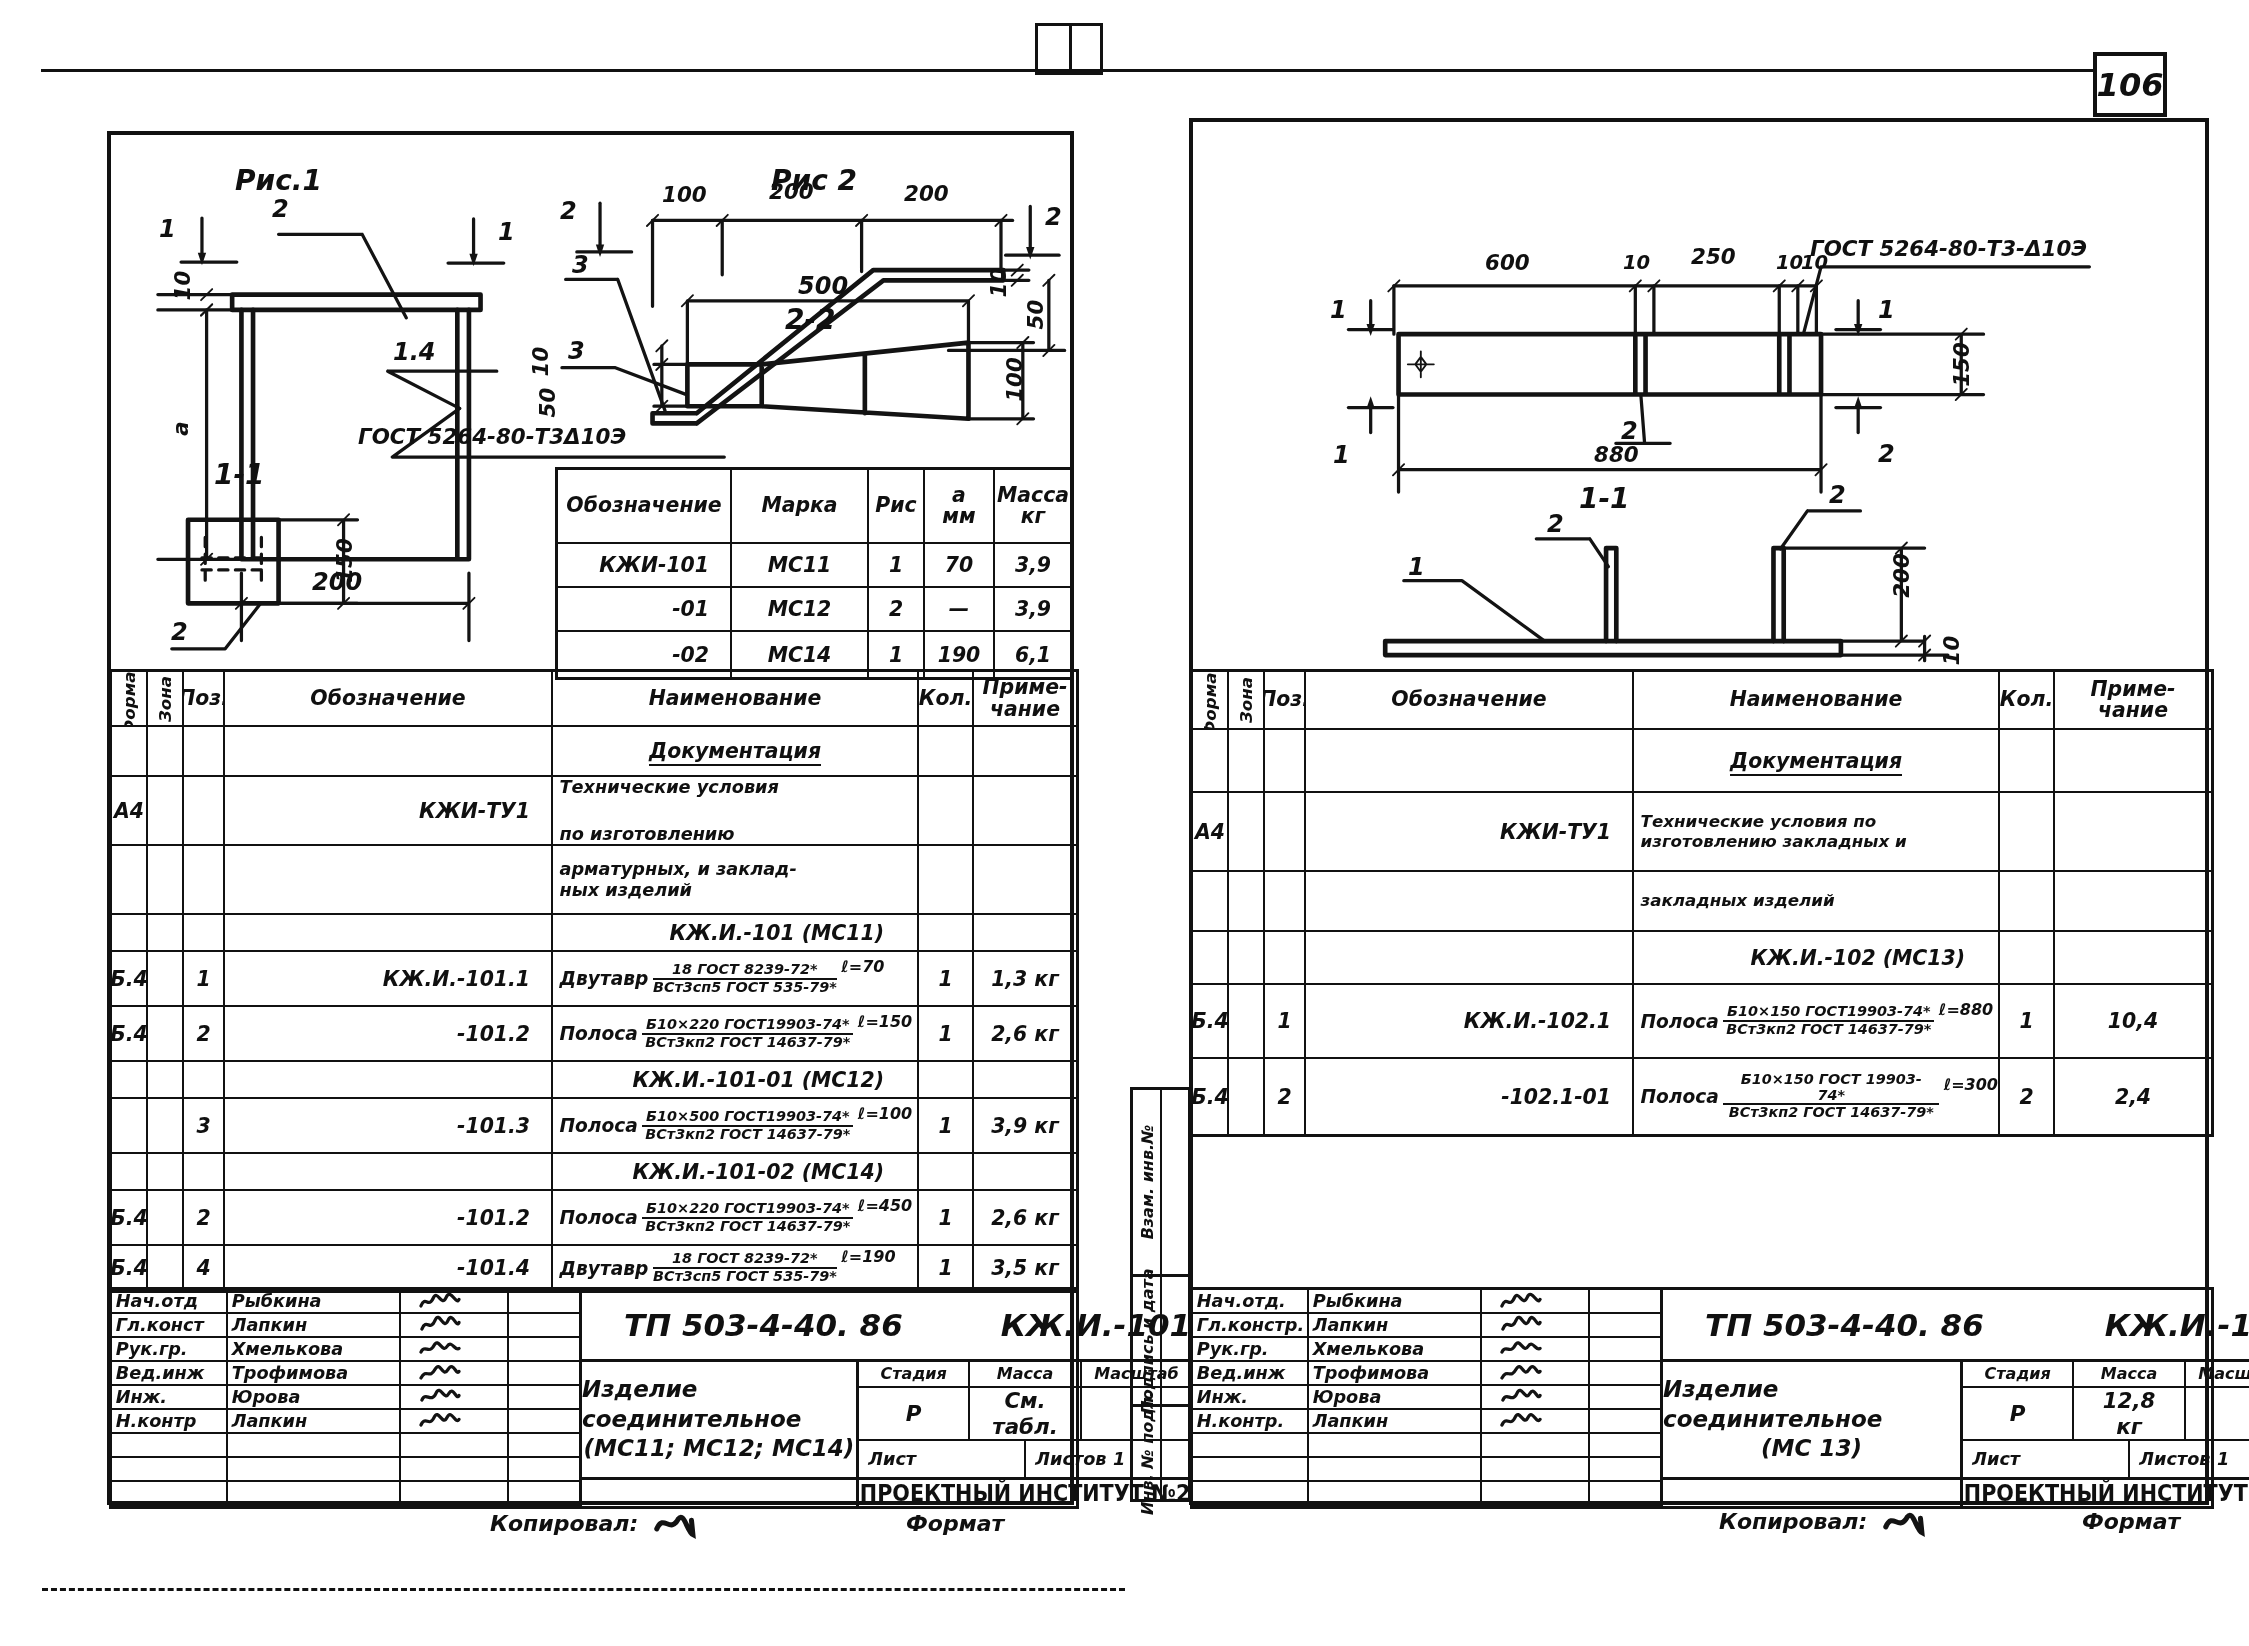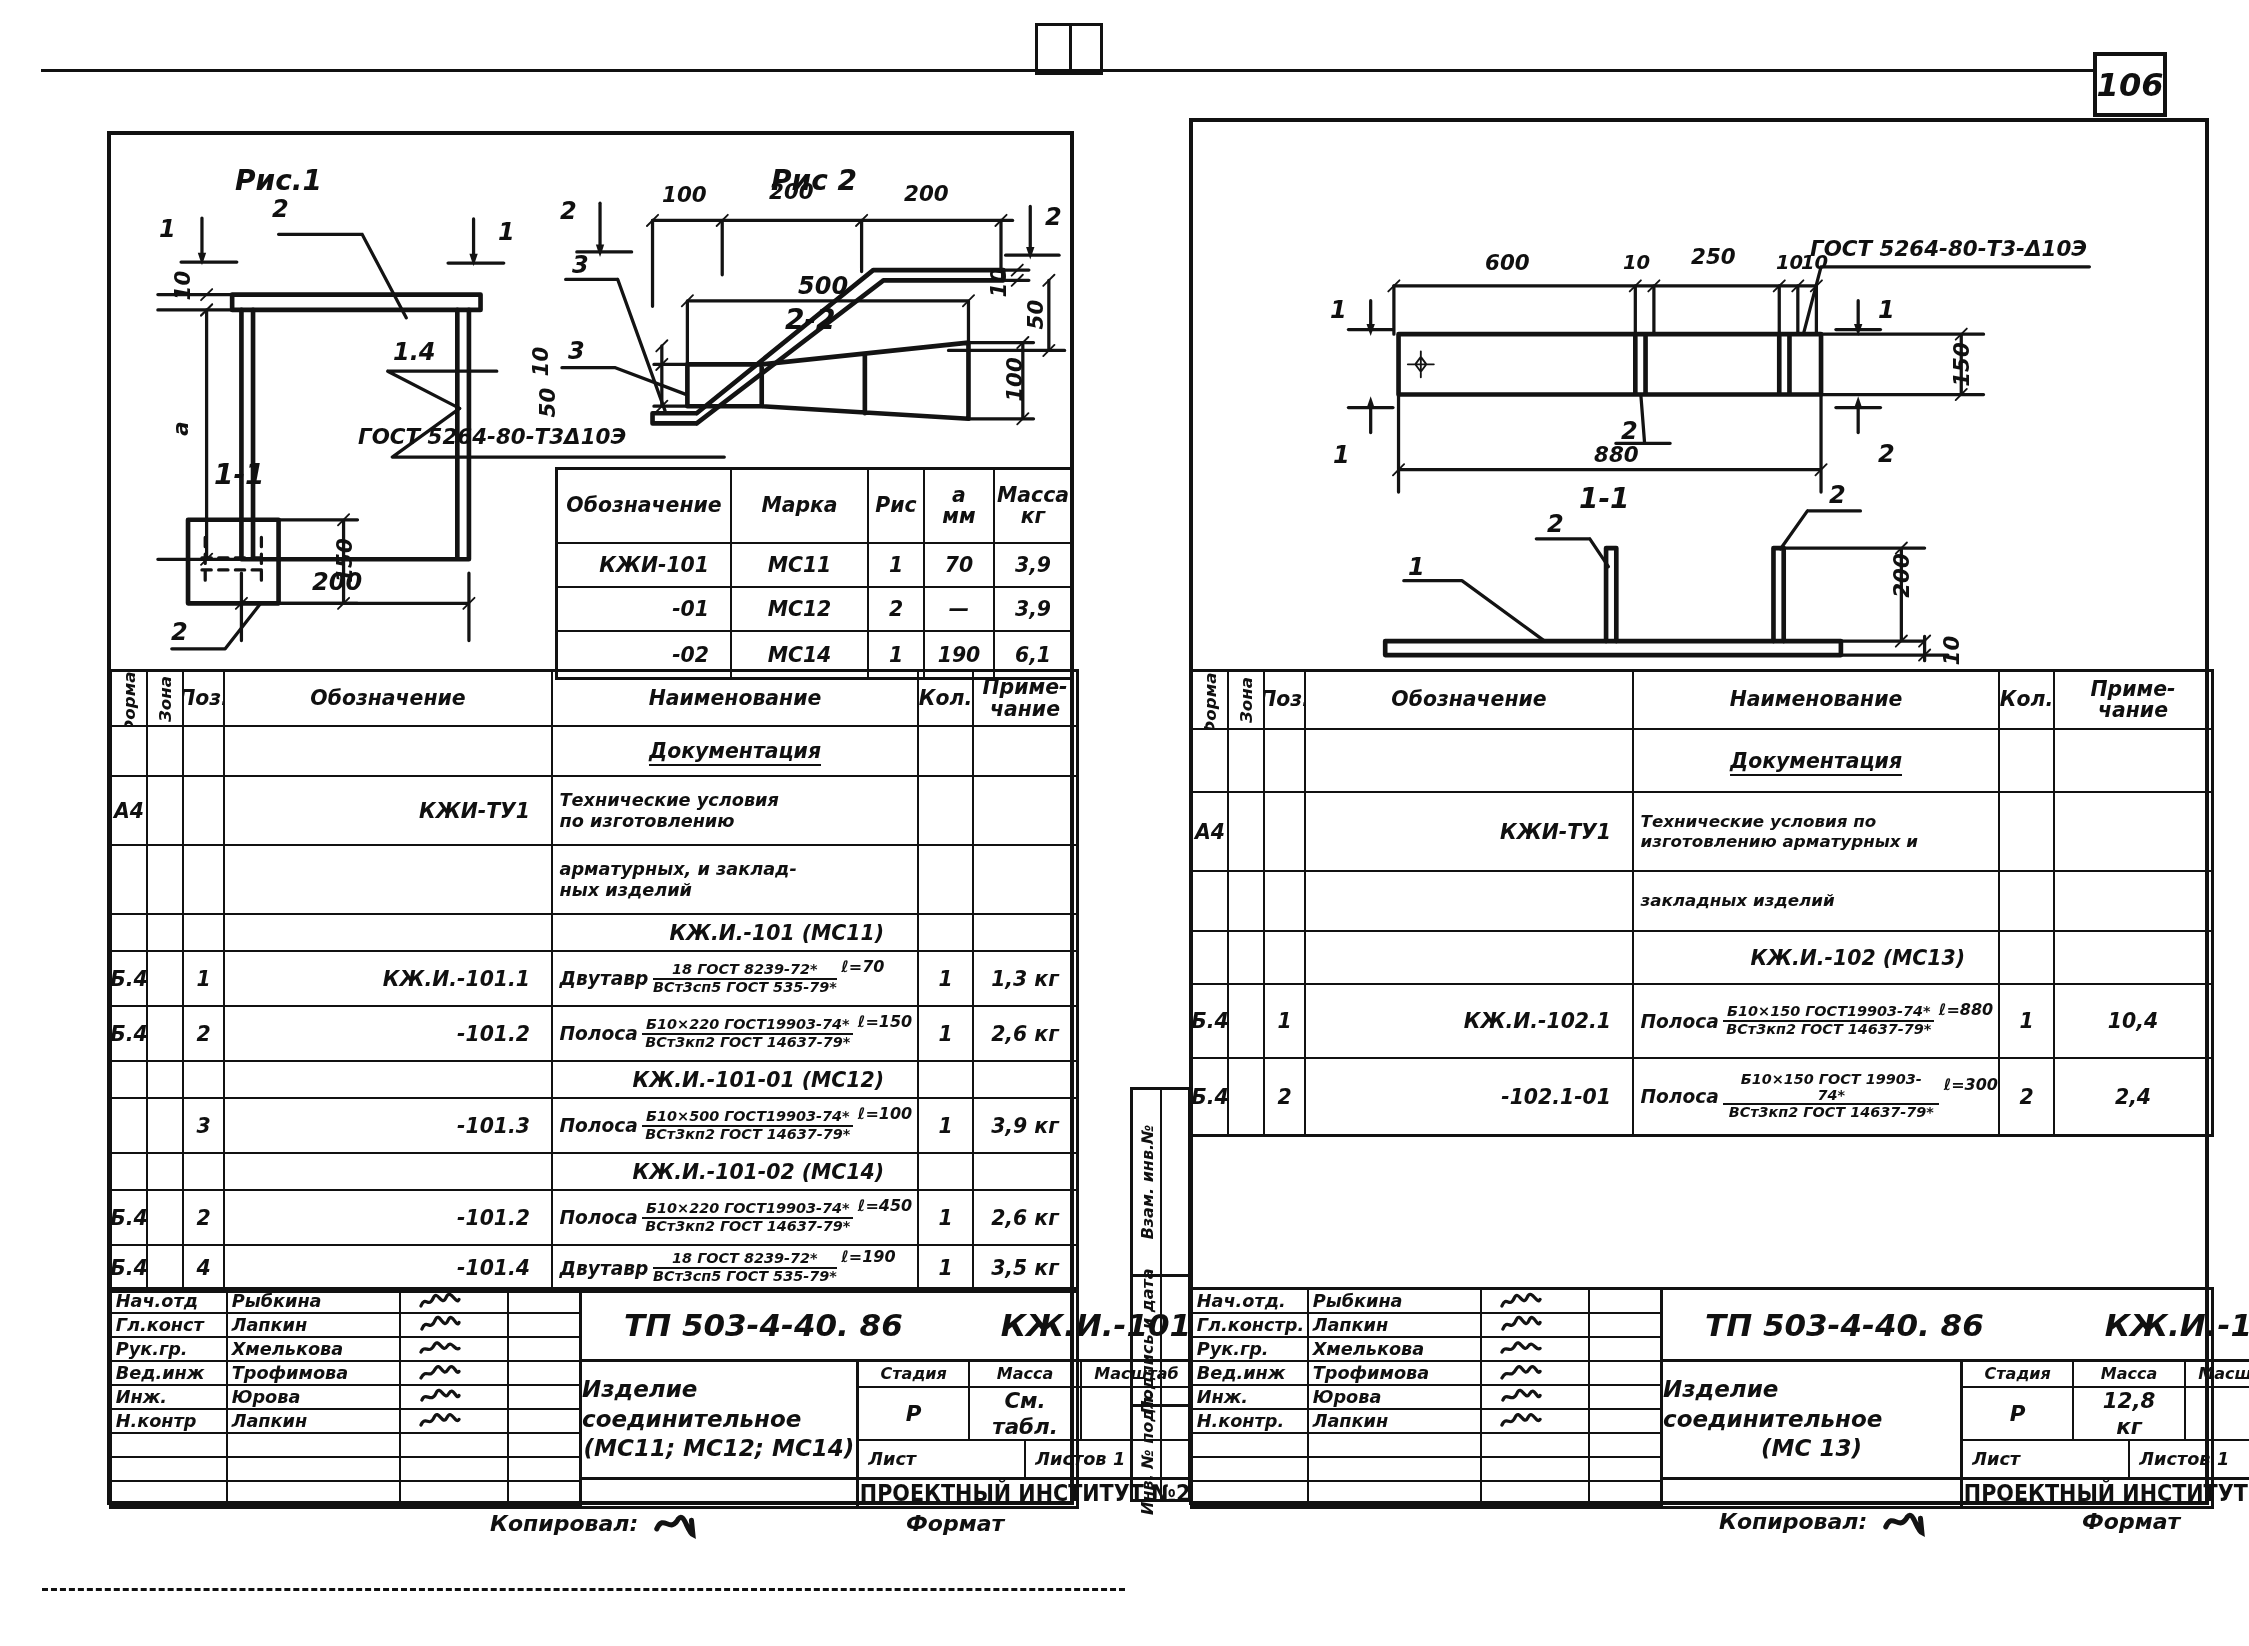--- a/index.html
+++ b/index.html
@@ -226,21 +226,21 @@
     <div>
         <span class="docu">Документация</span>
       </div>
     <div></div>
       <div class="lc"></div>
 
     <div>А4</div>
     <div></div>
       <div></div>
     <div class="ob">КЖИ-ТУ1</div>
-    <div class="two" style="font-size:17.7px;padding-left:6.5px;">
+    <div class="two" style="font-size:17.7px;padding-left:6.5px;justify-content:space-between;">
         <span>Технические условия</span>
         <span>по изготовлению</span>
       </div>
     <div></div>
       <div class="lc"></div>
 
     <div></div>
       <div></div>
       <div></div>
       <div></div>
@@ -569,21 +569,21 @@
       </div>
     <div></div>
       <div class="lc"></div>
 
     <div>А4</div>
     <div></div>
       <div></div>
     <div class="ob">КЖИ-ТУ1</div>
     <div class="two" style="font-size:16.7px;padding-left:6.5px;">
         <span>Технические условия по</span>
-        <span>изготовлению арматурных и</span>
+        <span>изготовлению закладных и</span>
       </div>
     <div></div>
       <div class="lc"></div>
 
     <div></div>
       <div></div>
       <div></div>
       <div></div>
     <div class="two" style="font-size:16.7px;padding-left:6.5px;">
         <span>закладных изделий</span>

